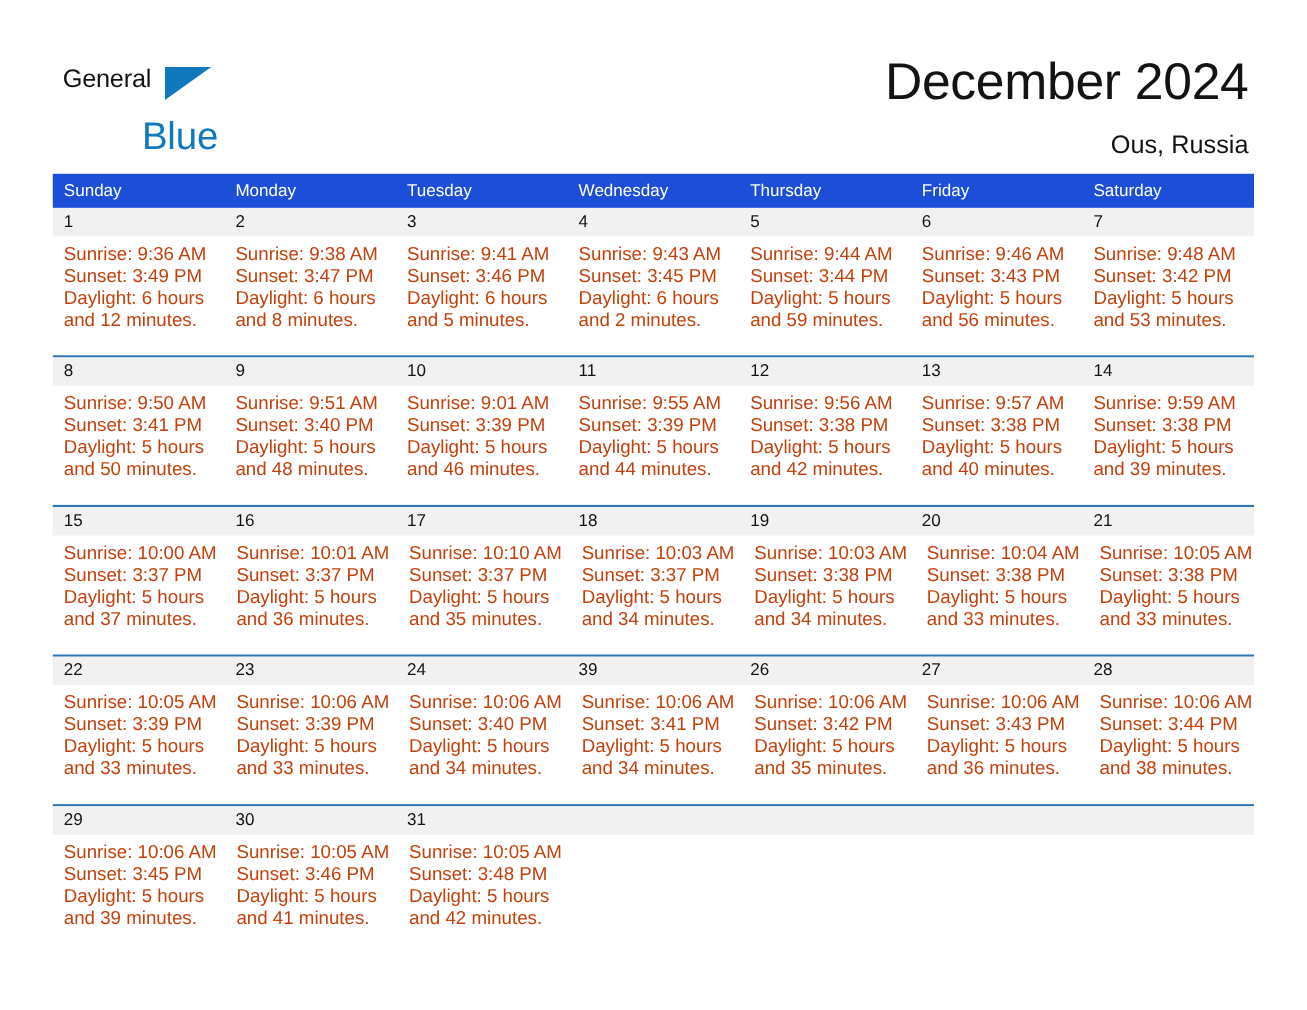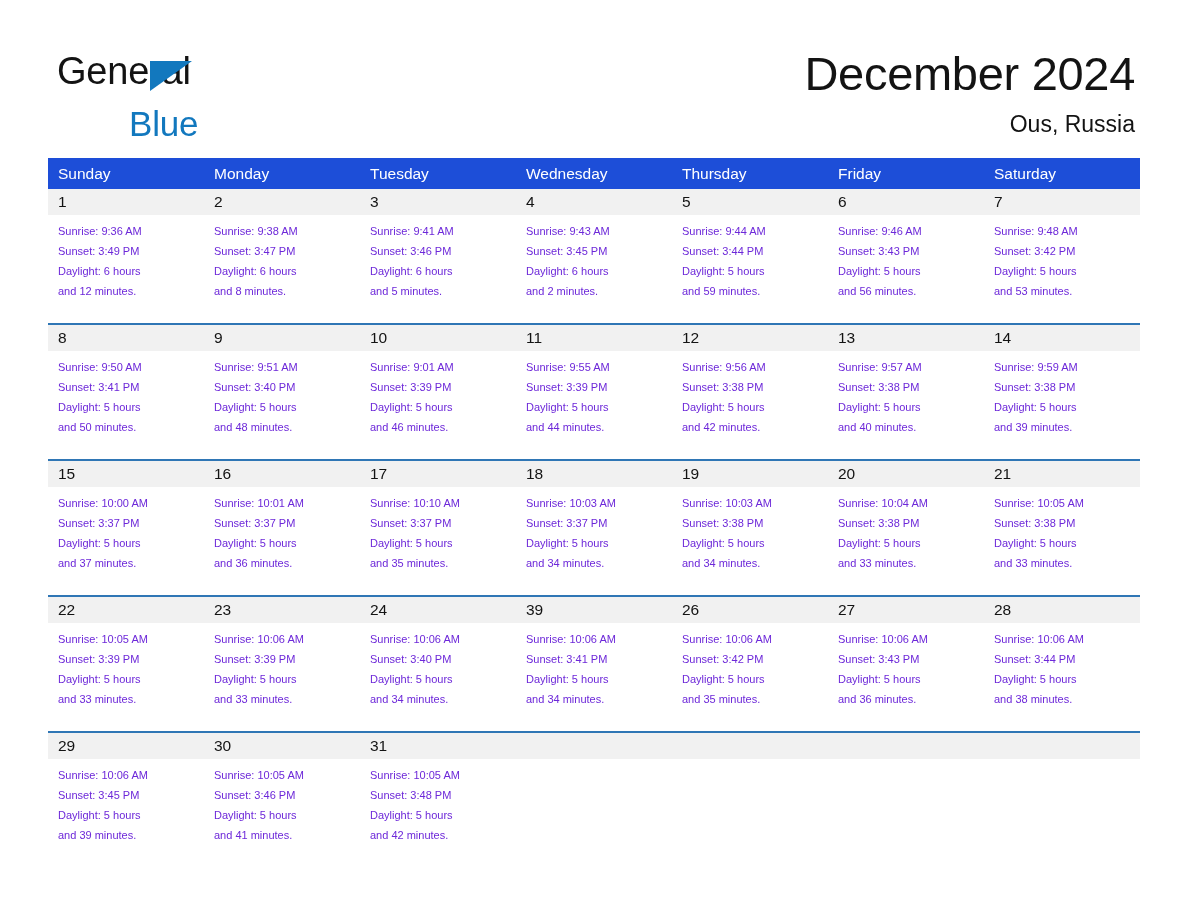--- a/index.html
+++ b/index.html
@@ -34,21 +34,21 @@
     position: absolute;
     left: 57px;
     top: 52px;
     width: 260px;
     height: 72px;
   }
   .brand-general {
     position: absolute;
     left: 0;
     top: 0;
-    font-size: 38px;
+    font-size: 23px;
     line-height: 38px;
     color: #131313;
     letter-spacing: -0.2px;
     white-space: nowrap;
   }
   .brand-tri {
     position: absolute;
     left: 93px;
     top: 9px;
     width: 0;
@@ -74,21 +74,21 @@
     text-align: right;
   }
   .month-title {
     font-size: 47px;
     line-height: 52px;
     color: #131313;
     white-space: nowrap;
     letter-spacing: -0.3px;
   }
   .location {
-    margin-top: 10px;
+    margin-top: 17px;
     font-size: 23px;
     line-height: 28px;
     color: #131313;
     white-space: nowrap;
   }
 
   
   .calendar {
     position: absolute;
     left: 48px;
@@ -136,23 +136,23 @@
     box-sizing: border-box;
     padding-left: 10px;
     font-size: 15.5px;
     line-height: 26px;
     color: #131313;
   }
   .daycell {
     flex: 1 1 0;
     box-sizing: border-box;
     padding: 6px 8px 0 10px;
-    font-size: 11px;
+    font-size: 17px;
     line-height: 20px;
-    color: #6d28d9;
+    color: #c2410c;
   }
   .daycell .ln {
     white-space: nowrap;
   }
 </style>
 </head>
 <body>
 
 <div class="page">
 

